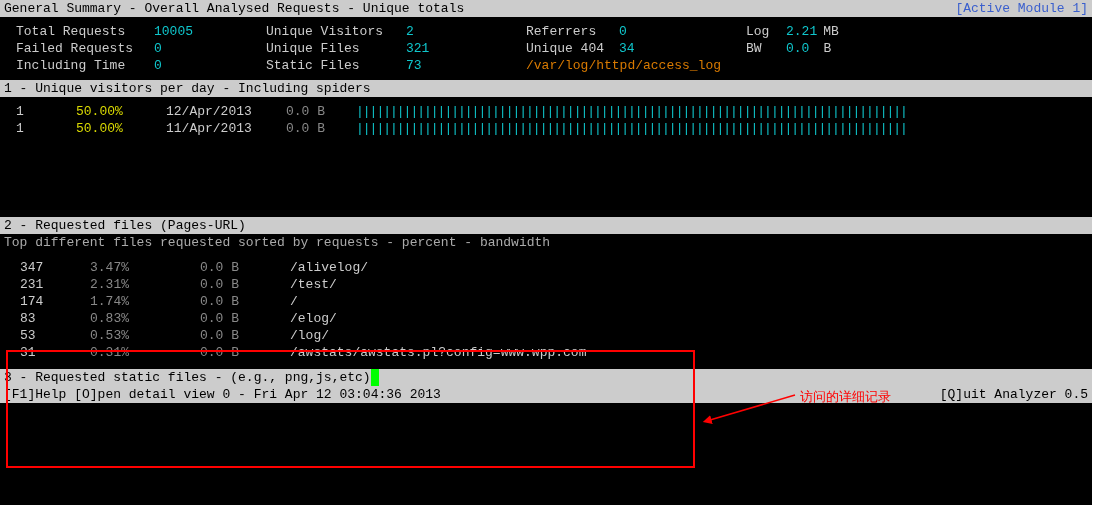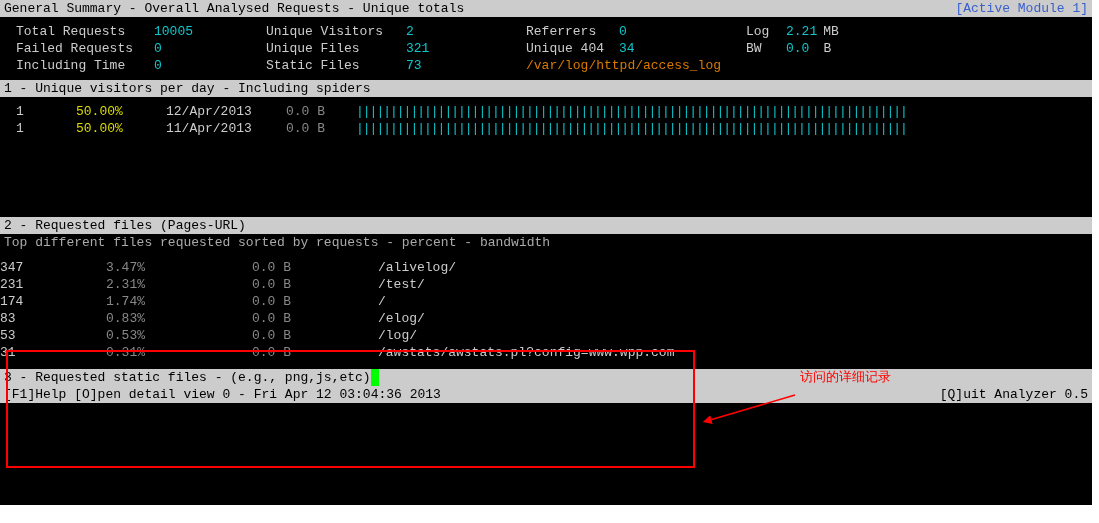--- a/index.html
+++ b/index.html
@@ -80,22 +80,21 @@
     .col-bw {
       width: 70px;
       color: #888;
     }
     .col-bar {
       color: #0fc6cc;
       letter-spacing: -1px;
     }
     .file-row {
       display: flex;
-      padding: 0 0;
-      gap: 36px;
+      padding: 0 20px;
     }
     .file-count {
       width: 70px;
       color: #ccc;
     }
     .file-pct {
       width: 110px;
       color: #888;
     }
     .file-bw {
@@ -287,13 +286,13 @@
 
 <svg class="arrow-svg" style="left:700px; top:390px;" width="100" height="40">
   <defs>
     <marker id="ah" markerWidth="8" markerHeight="8" refX="1" refY="3" orient="auto">
       <path d="M0,0 L6,3 L0,6 Z" fill="red"></path>
     </marker>
   </defs>
   <line x1="95" y1="5" x2="10" y2="30" stroke="red" stroke-width="1.5" marker-end="url(#ah)"></line>
 </svg>
 
-<div class="annotation" style="left:800px; top:368px;">访问的详细记录</div>
+<div class="annotation" style="left:800px; top:388px;">访问的详细记录</div>
 
 </body></html>

